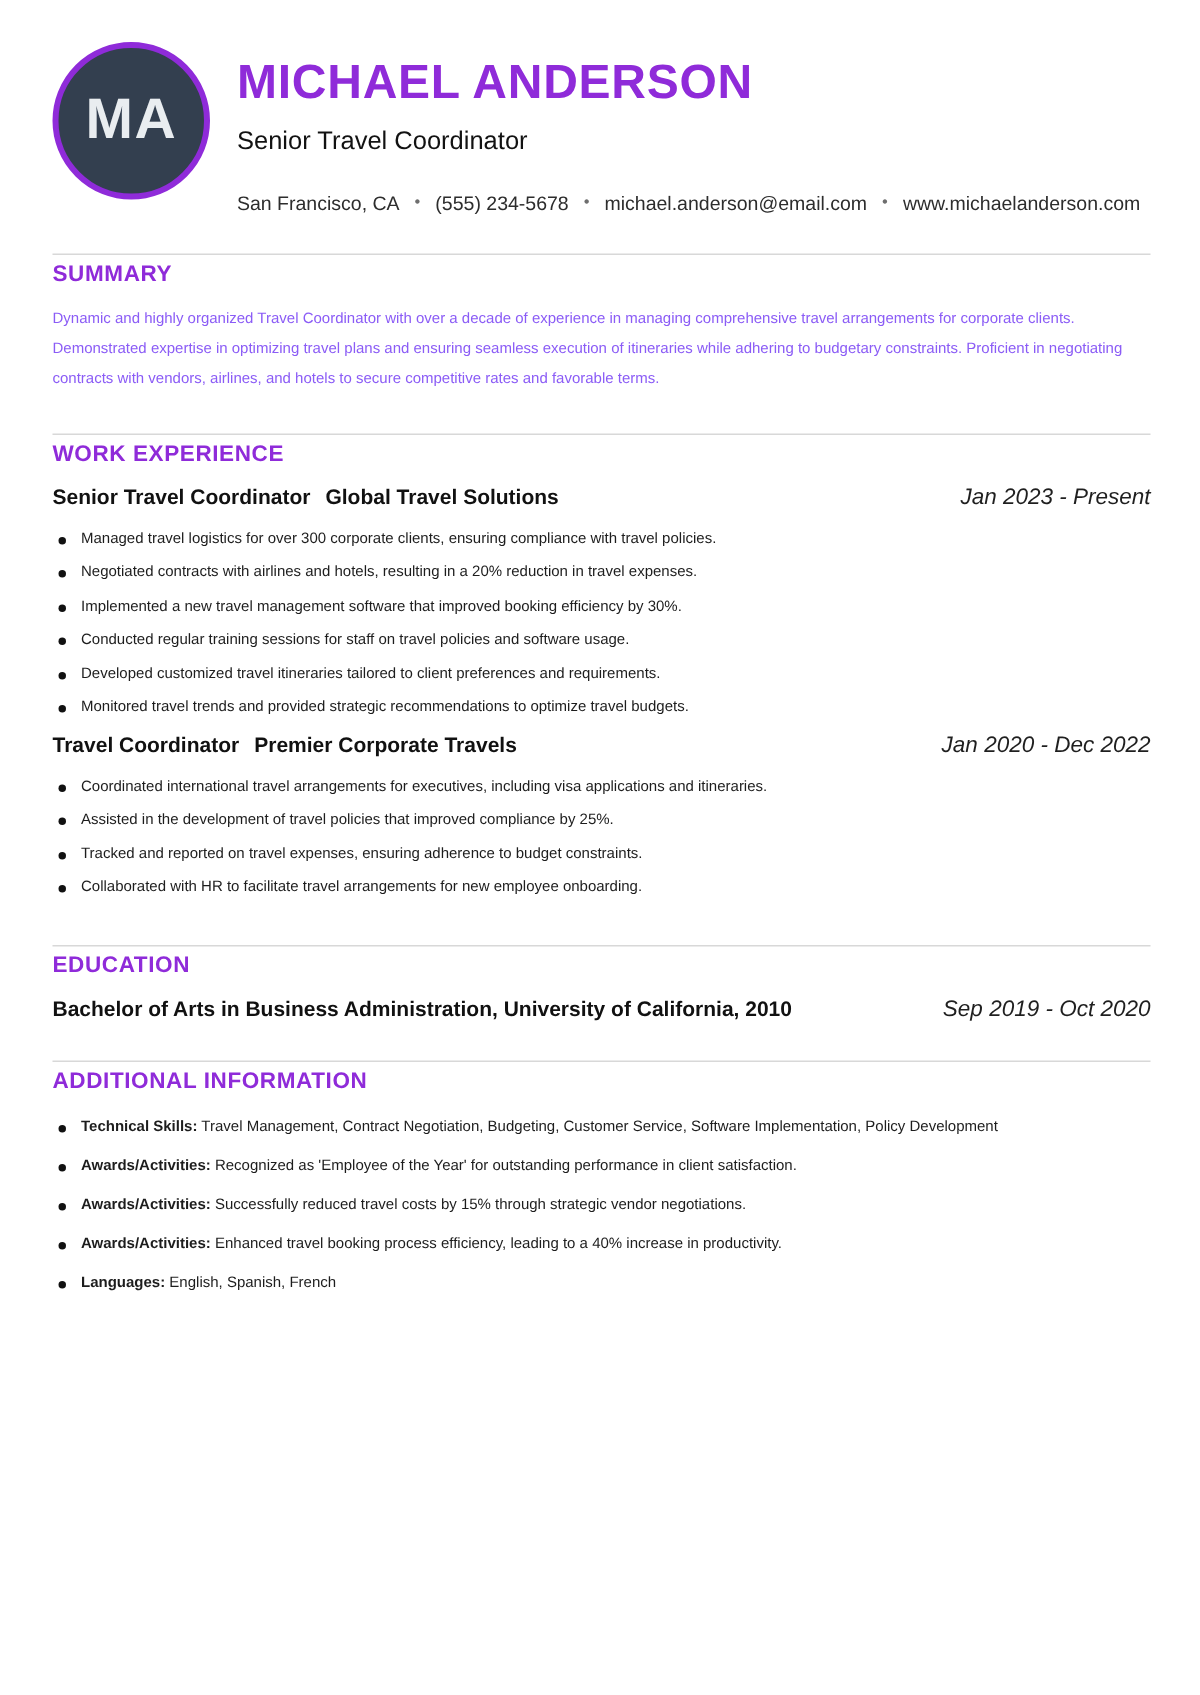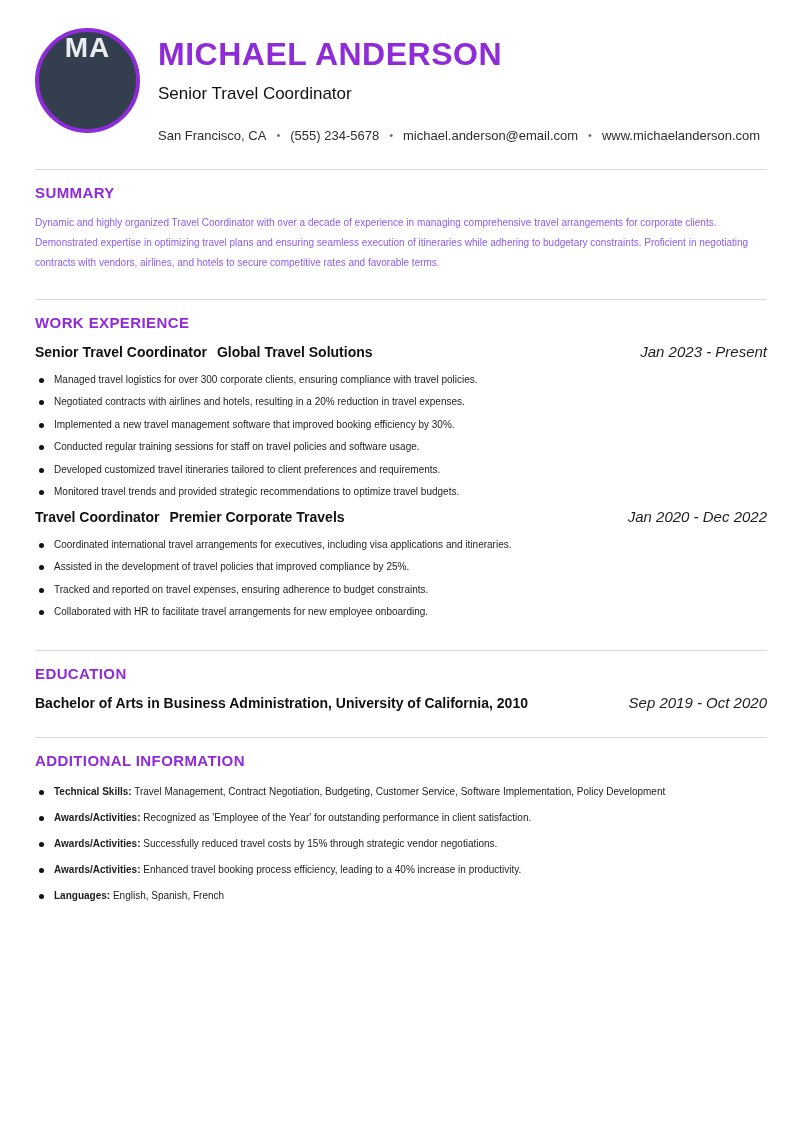--- a/index.html
+++ b/index.html
@@ -29,23 +29,24 @@
     gap: 18px;
     margin-bottom: 24px;
   }
   .avatar {
     width: 97px;
     height: 97px;
     border-radius: 50%;
     background: var(--avatar_bg, #333F4F);
     border: 4px solid var(--accent, #8F2BD9);
     display: flex;
+    align-items: center;
     justify-content: center;
     color: var(--avatar_text, #E9EDF0);
-    font-size: 28px;
+    font-size: 38px;
     font-weight: 600;
     letter-spacing: 1px;
     flex-shrink: 0;
   }
   .header-text {
     padding-top: 10px;
     min-width: 0;
   }
   .name {
     margin: 0;
@@ -73,21 +74,21 @@
   .contact .sep {
     color: #6e6e6e;
     font-size: 11px;
     line-height: 1;
   }
 
   
   .section {
     border-top: 1px solid var(--rule, #d8d8d8);
     margin-top: 26px;
-    padding-top: 14px;
+    padding-top: 4px;
   }
   .section-heading {
     margin: 0 0 12px 0;
     color: var(--accent, #8F2BD9);
     font-size: 15px;
     font-weight: 700;
     letter-spacing: 0.4px;
   }
   .summary-text {
     margin: 2px 0 0 0;

